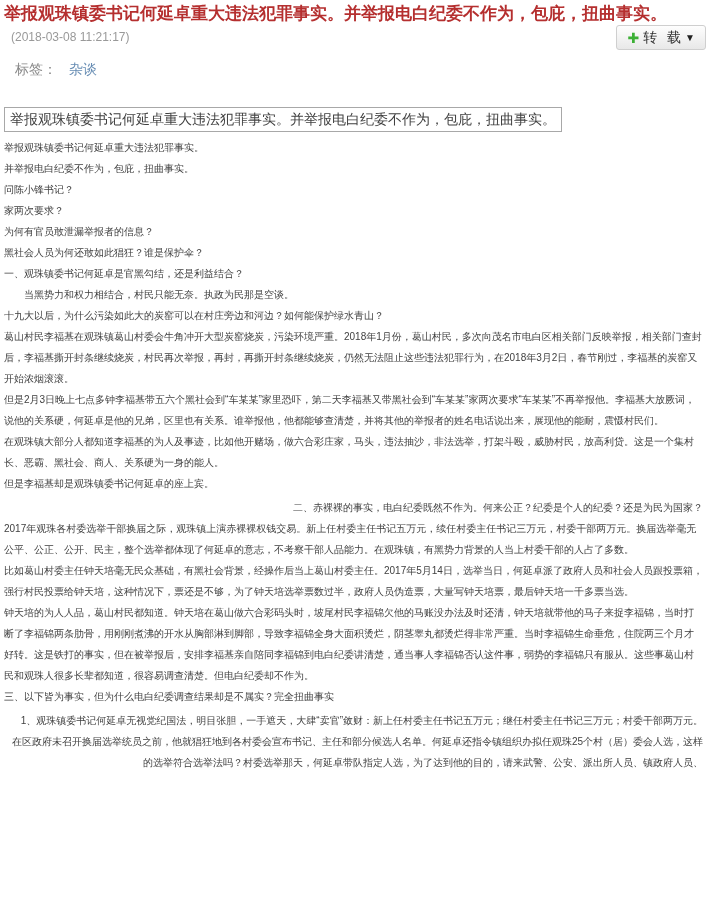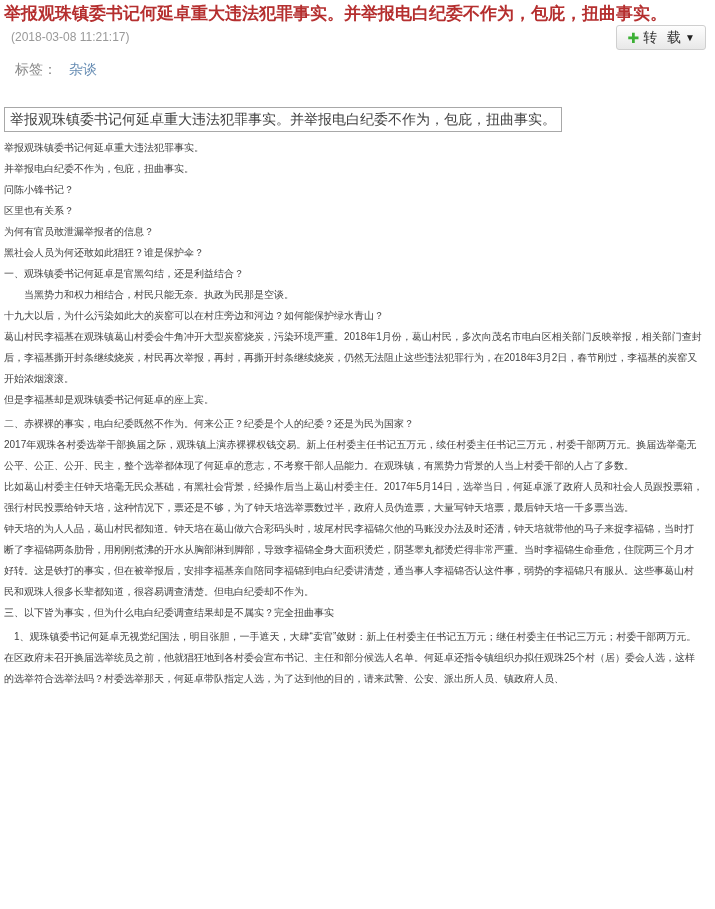--- a/index.html
+++ b/index.html
@@ -75,21 +75,21 @@
     line-height:17px;
   }
   .article{ margin-top:5px; }
   .article p{
     margin:0; padding:0;
     font-size:10px; line-height:21px;
     color:var(--body-text);
   }
   .article p.indent2{ text-indent:2em; }
   .article p.indent1{ text-indent:1em; }
-  .article p.gap{ margin-top:3px; }
+  .article p.gap{ margin-top:3px;text-align:right; }
 </style>
 </head>
 <body>
 
 <div class="page">
 
   <h1 class="post-title"><span>举报观珠镇委书记何延卓重大违法犯罪事实。并举报电白纪委不作为，包庇，扭曲事实。</span><span class="timestamp">(2018-03-08 11:21:17)</span>
   </h1>
 
   <div class="repost-btn">
@@ -101,27 +101,29 @@
   <div class="tags-row">
     <span>标签：</span><a class="tag-link">杂谈</a>
   </div>
 
   <div class="quote-box">举报观珠镇委书记何延卓重大违法犯罪事实。并举报电白纪委不作为，包庇，扭曲事实。</div>
 
   <div class="article">
       <p>举报观珠镇委书记何延卓重大违法犯罪事实。</p>
       <p>并举报电白纪委不作为，包庇，扭曲事实。</p>
       <p>问陈小锋书记？</p>
-      <p>区里也有关系？</p>
+      <p>家两次要求？</p>
       <p>为何有官员敢泄漏举报者的信息？</p>
       <p>黑社会人员为何还敢如此猖狂？谁是保护伞？</p>
       <p>一、观珠镇委书记何延卓是官黑勾结，还是利益结合？</p>
       <p class="indent2">当黑势力和权力相结合，村民只能无奈。执政为民那是空谈。</p>
       <p>十九大以后，为什么污染如此大的炭窑可以在村庄旁边和河边？如何能保护绿水青山？</p>
       <p>葛山村民李福基在观珠镇葛山村委会牛角冲开大型炭窑烧炭，污染环境严重。2018年1月份，葛山村民，多次向茂名市电白区相关部门反映举报，相关部门查封后，李福基撕开封条继续烧炭，村民再次举报，再封，再撕开封条继续烧炭，仍然无法阻止这些违法犯罪行为，在2018年3月2日，春节刚过，李福基的炭窑又开始浓烟滚滚。</p>
+      <p>但是2月3日晚上七点多钟李福基带五六个黑社会到“车某某”家里恐吓，第二天李福基又带黑社会到“车某某”家两次要求“车某某”不再举报他。李福基大放厥词，说他的关系硬，何延卓是他的兄弟，区里也有关系。谁举报他，他都能够查清楚，并将其他的举报者的姓名电话说出来，展现他的能耐，震慑村民们。</p>
+      <p>在观珠镇大部分人都知道李福基的为人及事迹，比如他开赌场，做六合彩庄家，马头，违法抽沙，非法选举，打架斗殴，威胁村民，放高利贷。这是一个集村长、恶霸、黑社会、商人、关系硬为一身的能人。</p>
       <p>但是李福基却是观珠镇委书记何延卓的座上宾。</p>
       <p class="gap">二、赤裸裸的事实，电白纪委既然不作为。何来公正？纪委是个人的纪委？还是为民为国家？</p>
       <p>2017年观珠各村委选举干部换届之际，观珠镇上演赤裸裸权钱交易。新上任村委主任书记五万元，续任村委主任书记三万元，村委干部两万元。换届选举毫无公平、公正、公开、民主，整个选举都体现了何延卓的意志，不考察干部人品能力。在观珠镇，有黑势力背景的人当上村委干部的人占了多数。</p>
       <p>比如葛山村委主任钟天培毫无民众基础，有黑社会背景，经操作后当上葛山村委主任。2017年5月14日，选举当日，何延卓派了政府人员和社会人员跟投票箱，强行村民投票给钟天培，这种情况下，票还是不够，为了钟天培选举票数过半，政府人员伪造票，大量写钟天培票，最后钟天培一千多票当选。</p>
       <p>钟天培的为人人品，葛山村民都知道。钟天培在葛山做六合彩码头时，坡尾村民李福锦欠他的马账没办法及时还清，钟天培就带他的马子来捉李福锦，当时打断了李福锦两条肋骨，用刚刚煮沸的开水从胸部淋到脚部，导致李福锦全身大面积烫烂，阴茎睾丸都烫烂得非常严重。当时李福锦生命垂危，住院两三个月才好转。这是铁打的事实，但在被举报后，安排李福基亲自陪同李福锦到电白纪委讲清楚，通当事人李福锦否认这件事，弱势的李福锦只有服从。这些事葛山村民和观珠人很多长辈都知道，很容易调查清楚。但电白纪委却不作为。</p>
       <p>三、以下皆为事实，但为什么电白纪委调查结果却是不属实？完全扭曲事实</p>
       <p class="indent1 gap">1、观珠镇委书记何延卓无视党纪国法，明目张胆，一手遮天，大肆“卖官”敛财：新上任村委主任书记五万元；继任村委主任书记三万元；村委干部两万元。在区政府未召开换届选举统员之前，他就猖狂地到各村委会宣布书记、主任和部分候选人名单。何延卓还指令镇组织办拟任观珠25个村（居）委会人选，这样的选举符合选举法吗？村委选举那天，何延卓带队指定人选，为了达到他的目的，请来武警、公安、派出所人员、镇政府人员、</p>
     </div>
 
 </div>

